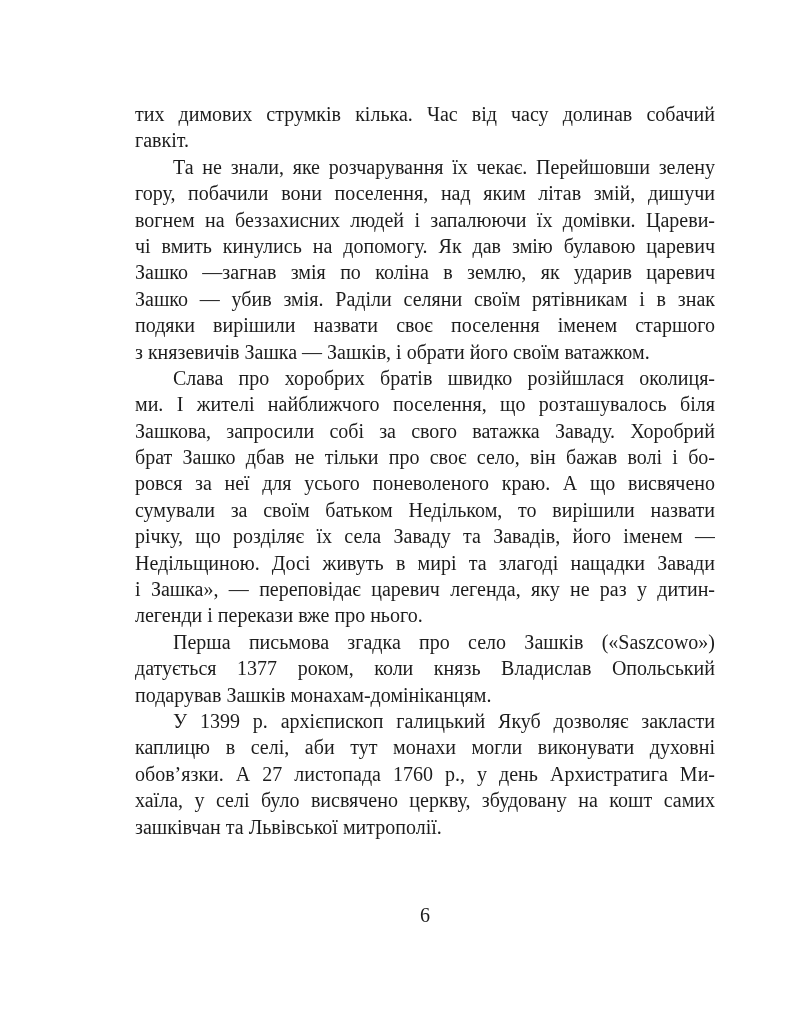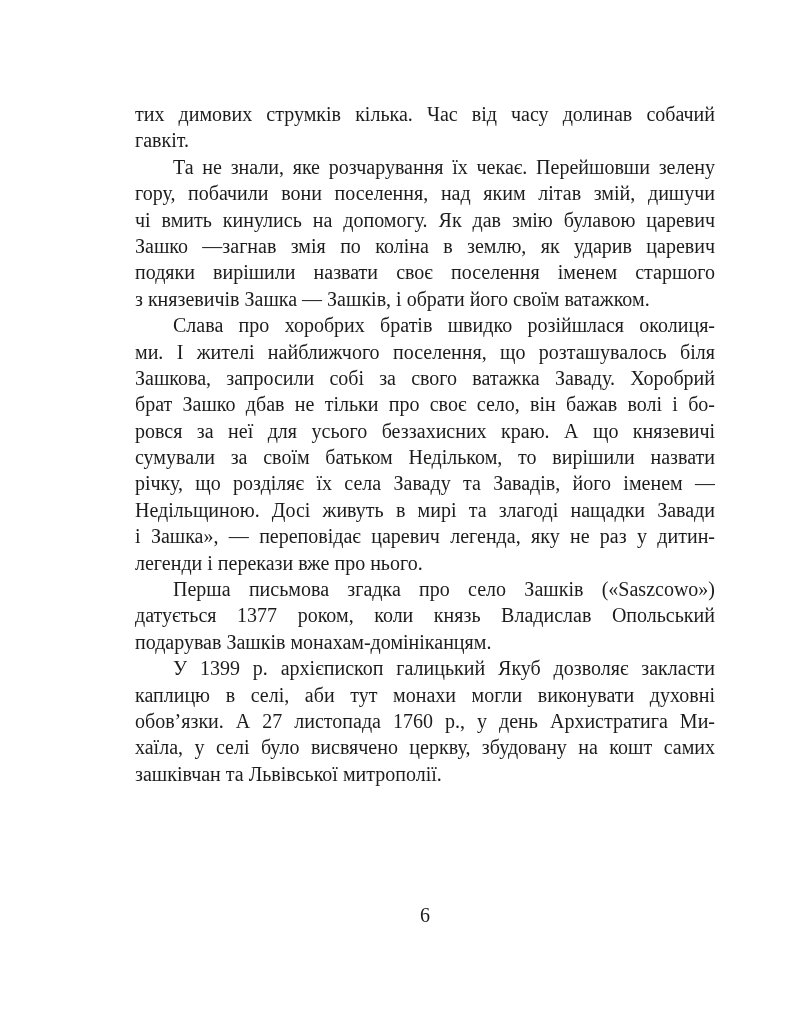--- a/index.html
+++ b/index.html
@@ -61,31 +61,33 @@
 
 <div class="page">
   <div class="text-block">
       <div class="paragraph">
         <div class="line">тих димових струмків кілька. Час від часу долинав собачий</div>
         <div class="line last">гавкіт.</div>
       </div>
       <div class="paragraph">
         <div class="line indent">Та не знали, яке розчарування їх чекає. Перейшовши зелену</div>
         <div class="line">гору, побачили вони поселення, над яким літав змій, дишучи</div>
+        <div class="line">вогнем на беззахисних людей і запалюючи їх домівки. Цареви-</div>
         <div class="line">чі вмить кинулись на допомогу. Як дав змію булавою царевич</div>
         <div class="line">Зашко —загнав змія по коліна в землю, як ударив царевич</div>
+        <div class="line">Зашко — убив змія. Раділи селяни своїм рятівникам і в знак</div>
         <div class="line">подяки вирішили назвати своє поселення іменем старшого</div>
         <div class="line last">з князевичів Зашка — Зашків, і обрати його своїм ватажком.</div>
       </div>
       <div class="paragraph">
         <div class="line indent">Слава про хоробрих братів швидко розійшлася околиця-</div>
         <div class="line">ми. І жителі найближчого поселення, що розташувалось біля</div>
         <div class="line">Зашкова, запросили собі за свого ватажка Заваду. Хоробрий</div>
         <div class="line">брат Зашко дбав не тільки про своє село, він бажав волі і бо-</div>
-        <div class="line">ровся за неї для усього беззахисних краю. А що князевичі</div>
+        <div class="line">ровся за неї для усього поневоленого краю. А що висвячено</div>
         <div class="line">сумували за своїм батьком Недільком, то вирішили назвати</div>
         <div class="line">річку, що розділяє їх села Заваду та Завадів, його іменем —</div>
         <div class="line">Недільщиною. Досі живуть в мирі та злагоді нащадки Завади</div>
         <div class="line">і Зашка», — переповідає царевич легенда, яку не раз у дитин-</div>
         <div class="line last">легенди і перекази вже про нього.</div>
       </div>
       <div class="paragraph">
         <div class="line indent">Перша письмова згадка про село Зашків («Saszcowo»)</div>
         <div class="line">датується 1377 роком, коли князь Владислав Опольський</div>
         <div class="line last">подарував Зашків монахам-домініканцям.</div>

